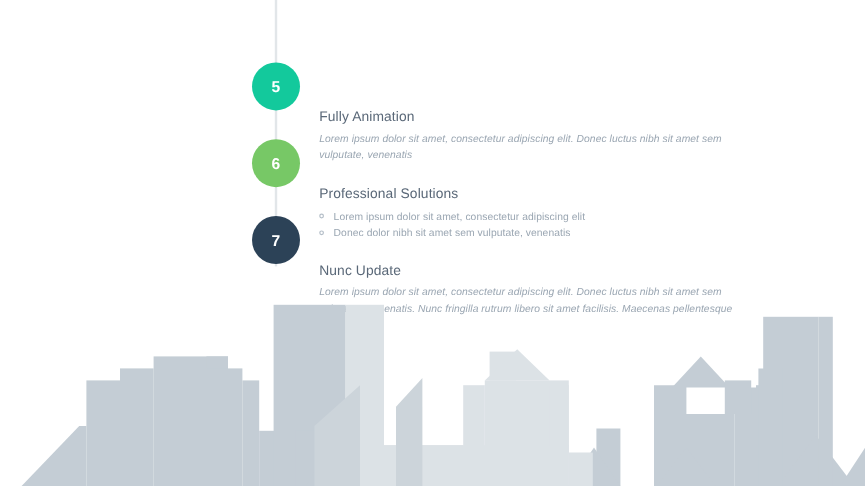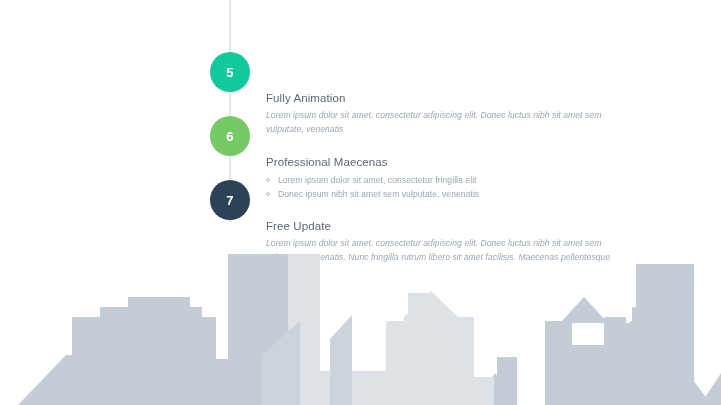--- a/index.html
+++ b/index.html
@@ -141,38 +141,38 @@
       <div class="badge" id="badge5" style="background: rgb(19, 201, 156);">5</div>
       <div class="step-body">
         <p class="step-title">Fully Animation</p>
         <p class="step-text">Lorem ipsum dolor sit amet, consectetur adipiscing elit. Donec luctus nibh sit amet sem vulputate, venenatis</p>
       </div>
     </div>
 
     <div class="step step-6">
       <div class="badge" id="badge6" style="background: rgb(119, 200, 102);">6</div>
       <div class="step-body">
-        <p class="step-title">Professional Maecenas</p>
+        <p class="step-title">Professional Solutions</p>
         <ul class="step-list">
           <li>
             <span class="bullet"></span>
-            <span>Lorem ipsum dolor sit amet, consectetur fringilla elit</span>
+            <span>Lorem ipsum dolor sit amet, consectetur adipiscing elit</span>
           </li>
           <li>
             <span class="bullet"></span>
-            <span>Donec ipsum nibh sit amet sem vulputate, venenatis</span>
+            <span>Donec dolor nibh sit amet sem vulputate, venenatis</span>
           </li>
         </ul>
       </div>
     </div>
 
     <div class="step step-7">
       <div class="badge" id="badge7" style="background: rgb(44, 66, 87);">7</div>
       <div class="step-body">
-        <p class="step-title">Free Update</p>
+        <p class="step-title">Nunc Update</p>
         <p class="step-text">Lorem ipsum dolor sit amet, consectetur adipiscing elit. Donec luctus nibh sit amet sem vulputate, venenatis. Nunc fringilla rutrum libero sit amet facilisis. Maecenas pellentesque</p>
       </div>
     </div>
 
   </div>
 
   <div id="cityscape">
     <svg width="721" height="160" viewBox="0 0 721 160" xmlns="http://www.w3.org/2000/svg">
 
       <g id="city-back">

